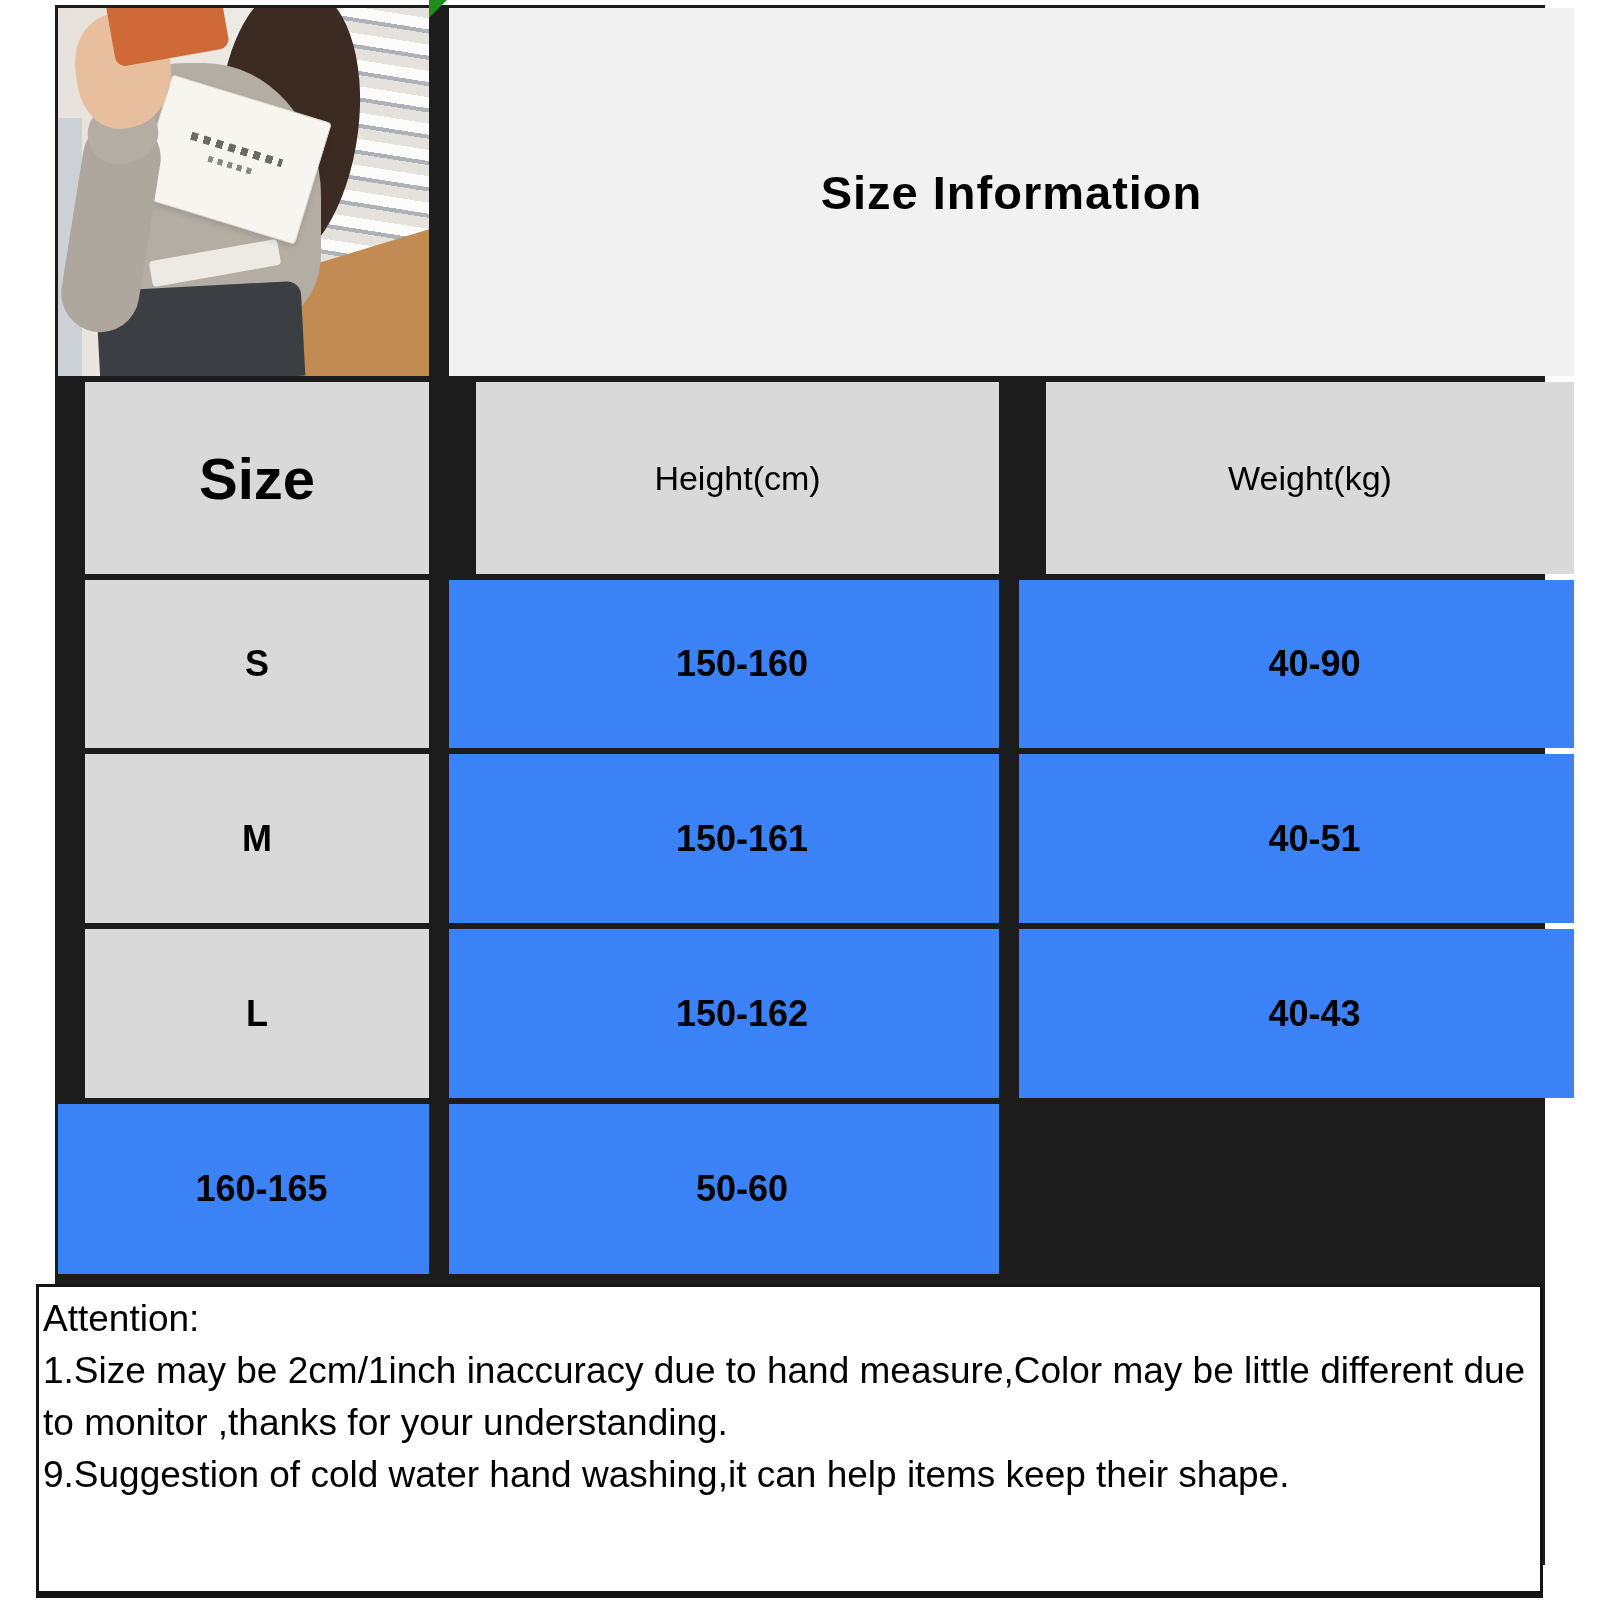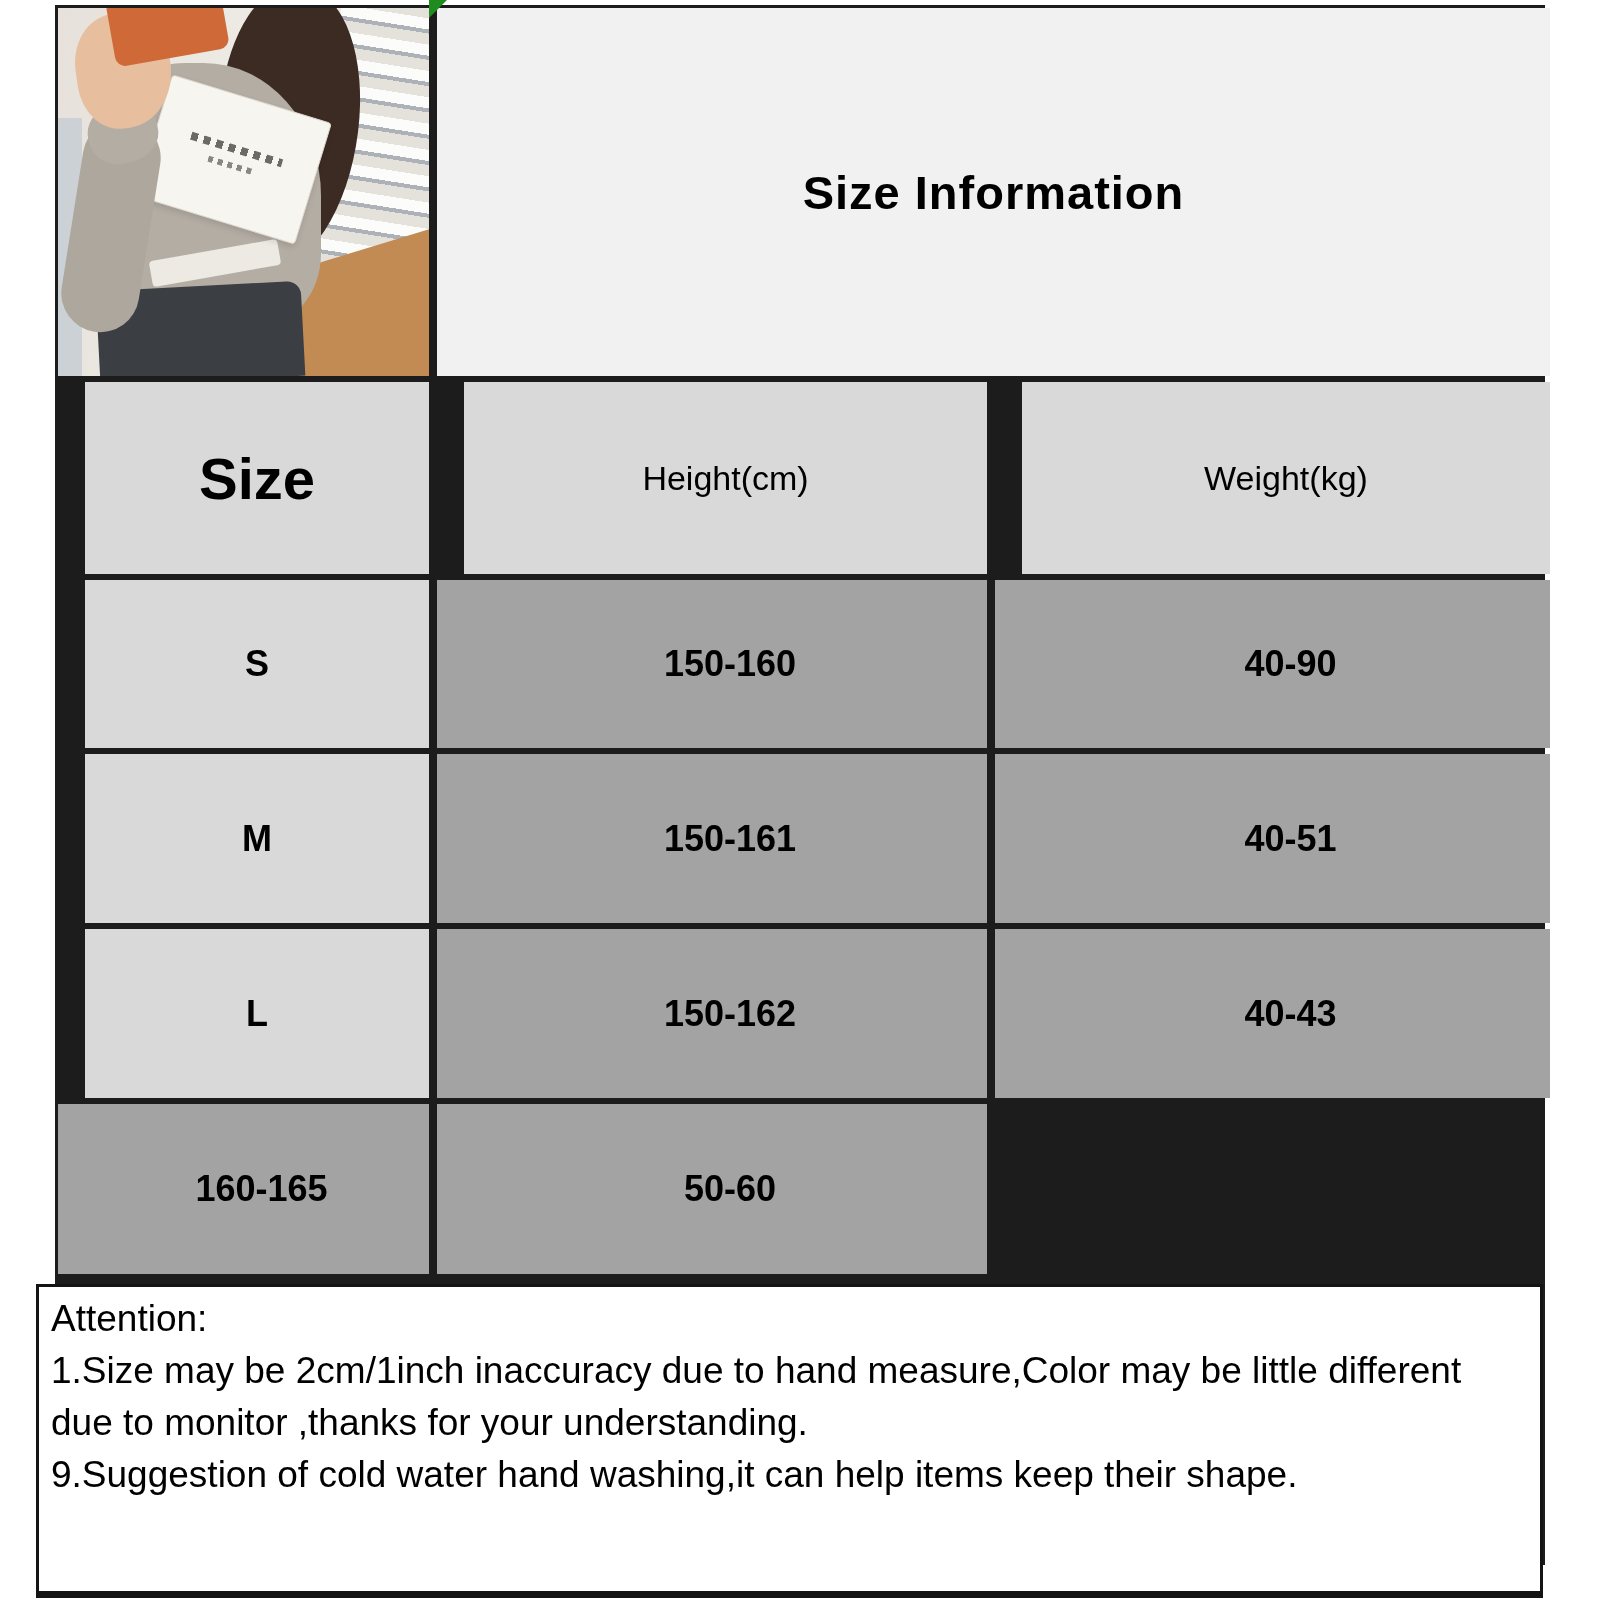--- a/index.html
+++ b/index.html
@@ -15,28 +15,28 @@
   
   .size-table {
     position: absolute; left: 55px; top: 5px;
     width: 1490px; height: 1560px;
     box-sizing: border-box;
     background: #1c1c1c;
     border: 3px solid #1c1c1c;
     display: grid;
     grid-template-columns: 371px 550px 555px;
     grid-template-rows: 368px 192px 168px 169px 169px 170px;
-    gap: 6px 8px;
+    gap: 6px 20px;
   }
   .cell {
     display: flex; align-items: center; justify-content: center;
     overflow: hidden;
   }
   .cell.head    { background: #d9d9d9; margin-left: 27px; }
-  .cell.data    { background: #a3a3a3; padding-left: 36px; }
+  .cell.data    { background: #3b82f6; padding-left: 36px; }
   .title-cell   { background: #f1f1f1; grid-column: 2 / 4; }
   .photo-cell   { background: #ffffff; grid-column: 1; position: relative; }
 
   .title-text   { font-size: 47px; font-weight: bold; letter-spacing: 1px; }
   .size-head    { font-size: 58px; font-weight: bold; }
   .col-head     { font-size: 34px; font-weight: normal; }
   .row-label    { font-size: 36px; font-weight: bold; }
   .value-text   { font-size: 36px; font-weight: bold; }
 
   
@@ -49,21 +49,21 @@
   }
 
   
   .attention {
     position: absolute; left: 36px; top: 1284px;
     width: 1507px; height: 314px;
     box-sizing: border-box;
     background: #ffffff;
     border: 3px solid #141414;
     border-bottom-width: 7px;
-    padding: 6px 14px 0 12px;
+    padding: 6px 14px 0 4px;
     font-size: 37px; line-height: 52px;
     font-weight: normal;
   }
 
   
   .photo-cell * { position: absolute; }
   .wall       { inset: 0; background: linear-gradient(100deg, #e6e1da 0%, #efece7 55%, #f7f6f3 100%); }
   .left-strip { left: 0; top: 110px; width: 24px; height: 260px; background: #ccd1d5; }
   .blinds {
     right: -30px; top: -20px; width: 250px; height: 430px;

